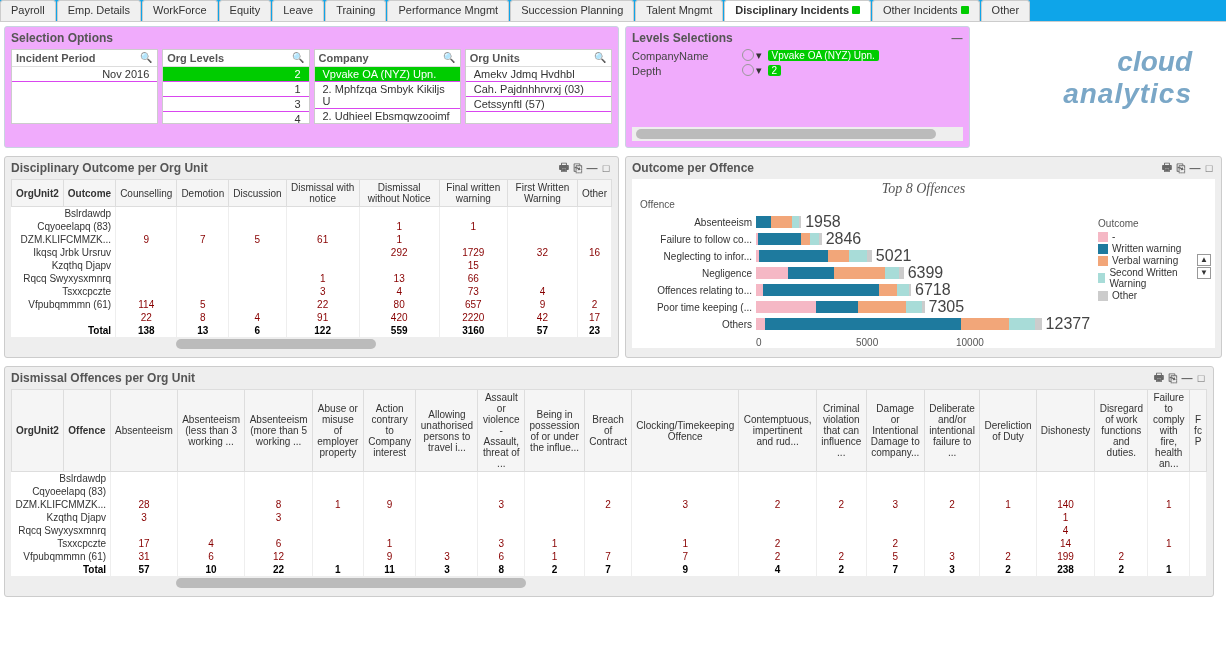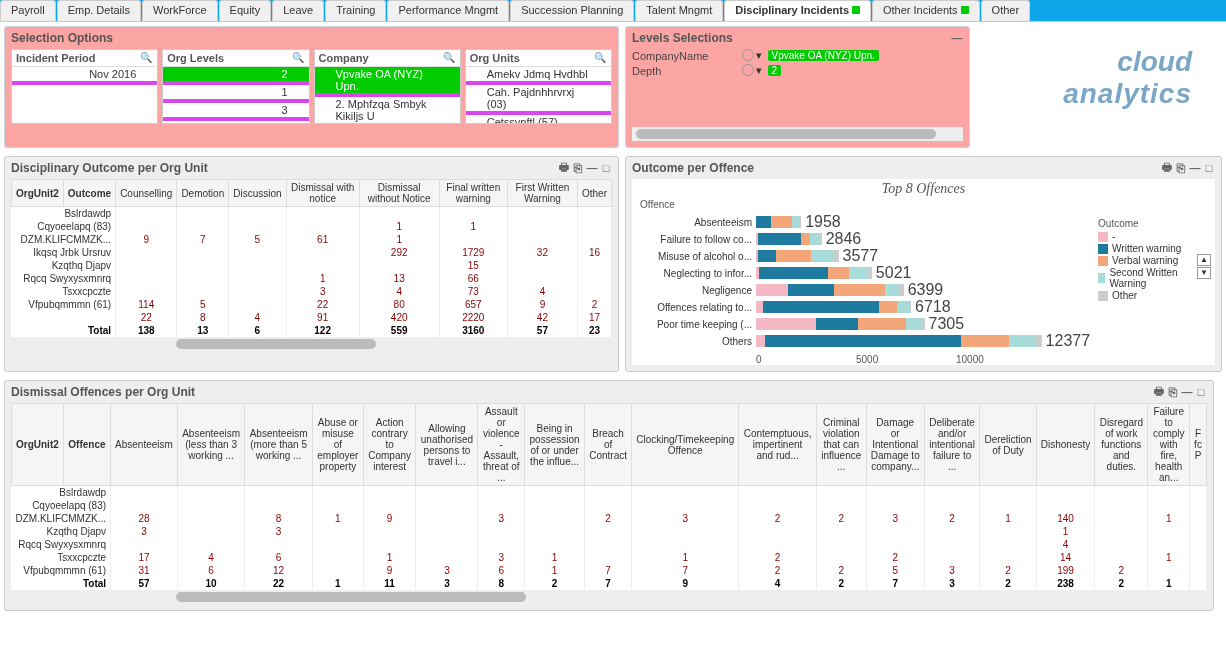--- a/index.html
+++ b/index.html
@@ -5,32 +5,32 @@
 * { box-sizing: border-box; margin: 0; padding: 0; font-family: Arial, sans-serif; }
 body { background: #fff; font-size: 11px; color: #333; }
 
 .tabs { display: flex; background: #0ea5e9; border-bottom: 1px solid #ccc; height: 22px; }
 .tab { padding: 3px 10px; border: 1px solid #ccc; border-bottom: none; background: #f0f0f0; cursor: pointer; font-size: 11px; margin-right: 1px; border-radius: 3px 3px 0 0; position: relative; }
 .tab.active { background: #fff; font-weight: bold; }
 .indicator { display: inline-block; width: 8px; height: 8px; background: #0c0; border-radius: 1px; margin-left: 3px; }
 
 .row { display: flex; gap: 6px; padding: 4px; }
 
-.panel { border: 1px solid #c8d4e0; background: #fca5a5; border-radius: 3px; padding: 4px 6px 6px; }
+.panel { border: 1px solid #c8d4e0; background: #f0abfc; border-radius: 3px; padding: 4px 6px 6px; }
 .panel.gray { background: #eee; border-color: #ccc; }
 .panel-title { font-weight: bold; font-size: 12px; color: #555; margin-bottom: 4px; display: flex; justify-content: space-between; align-items: center; }
 .panel-icons { display: flex; gap: 2px; }
 .picon { width: 12px; height: 12px; cursor: pointer; color: #666; font-size: 11px; display: inline-flex; align-items: center; justify-content: center; }
 
 .listboxes { display: flex; gap: 4px; }
 .listbox { background: #fff; border: 1px solid #ccc; width: 150px; height: 75px; font-size: 11px; display: flex; flex-direction: column; }
 .lb-head { padding: 2px 4px; font-weight: bold; display: flex; justify-content: space-between; border-bottom: 1px solid #ddd; color: #555; }
 .mag { color: #888; font-size: 10px; }
 .lb-items { flex: 1; overflow: hidden; }
-.lb-item { padding: 1px 21px; border-bottom: 4px solid #d946ef; }
+.lb-item { padding: 1px 8px; border-bottom: 1px solid #d946ef; }
 .lb-item.selected { background: #0c0; color: #fff; }
 .lb-item.right { text-align: right; }
 
 .cur-sel { font-size: 11px; }
 .cs-row { display: flex; align-items: center; margin-bottom: 2px; }
 .cs-label { width: 110px; color: #444; }
 .cs-icons { display: flex; gap: 2px; margin-right: 6px; }
 .cs-icon { width: 12px; height: 12px; border: 1px solid #999; border-radius: 6px; display: inline-block; }
 .cs-val { background: #0c0; color: #fff; padding: 0 4px; border-radius: 2px; font-size: 10px; }
 
@@ -348,31 +348,20 @@
               <div class="cbar">
                 <div class="seg seg0" style="width:1.6153846153846154px"></div>
                 <div class="seg seg1" style="width:43.29230769230769px"></div>
                 <div class="seg seg2" style="width:9.230769230769232px"></div>
                 <div class="seg seg3" style="width:9.230769230769232px"></div>
                 <div class="seg seg4" style="width:2.307692307692308px"></div>
                 <span class="cval">2846</span>
               </div>
             </div>
             <div class="crow">
-              <div class="clabel">Misuse of alcohol o...</div>
-              <div class="cbar">
-                <div class="seg seg0" style="width:2.307692307692308px"></div>
-                <div class="seg seg1" style="width:17.93076923076923px"></div>
-                <div class="seg seg2" style="width:34.61538461538462px"></div>
-                <div class="seg seg3" style="width:23.076923076923077px"></div>
-                <div class="seg seg4" style="width:4.615384615384616px"></div>
-                <span class="cval">3577</span>
-              </div>
-            </div>
-            <div class="crow">
               <div class="clabel">Neglecting to infor...</div>
               <div class="cbar">
                 <div class="seg seg0" style="width:2.7692307692307696px"></div>
                 <div class="seg seg1" style="width:69.25384615384615px"></div>
                 <div class="seg seg2" style="width:20.76923076923077px"></div>
                 <div class="seg seg3" style="width:18.461538461538463px"></div>
                 <div class="seg seg4" style="width:4.615384615384616px"></div>
                 <span class="cval">5021</span>
               </div>
             </div>

